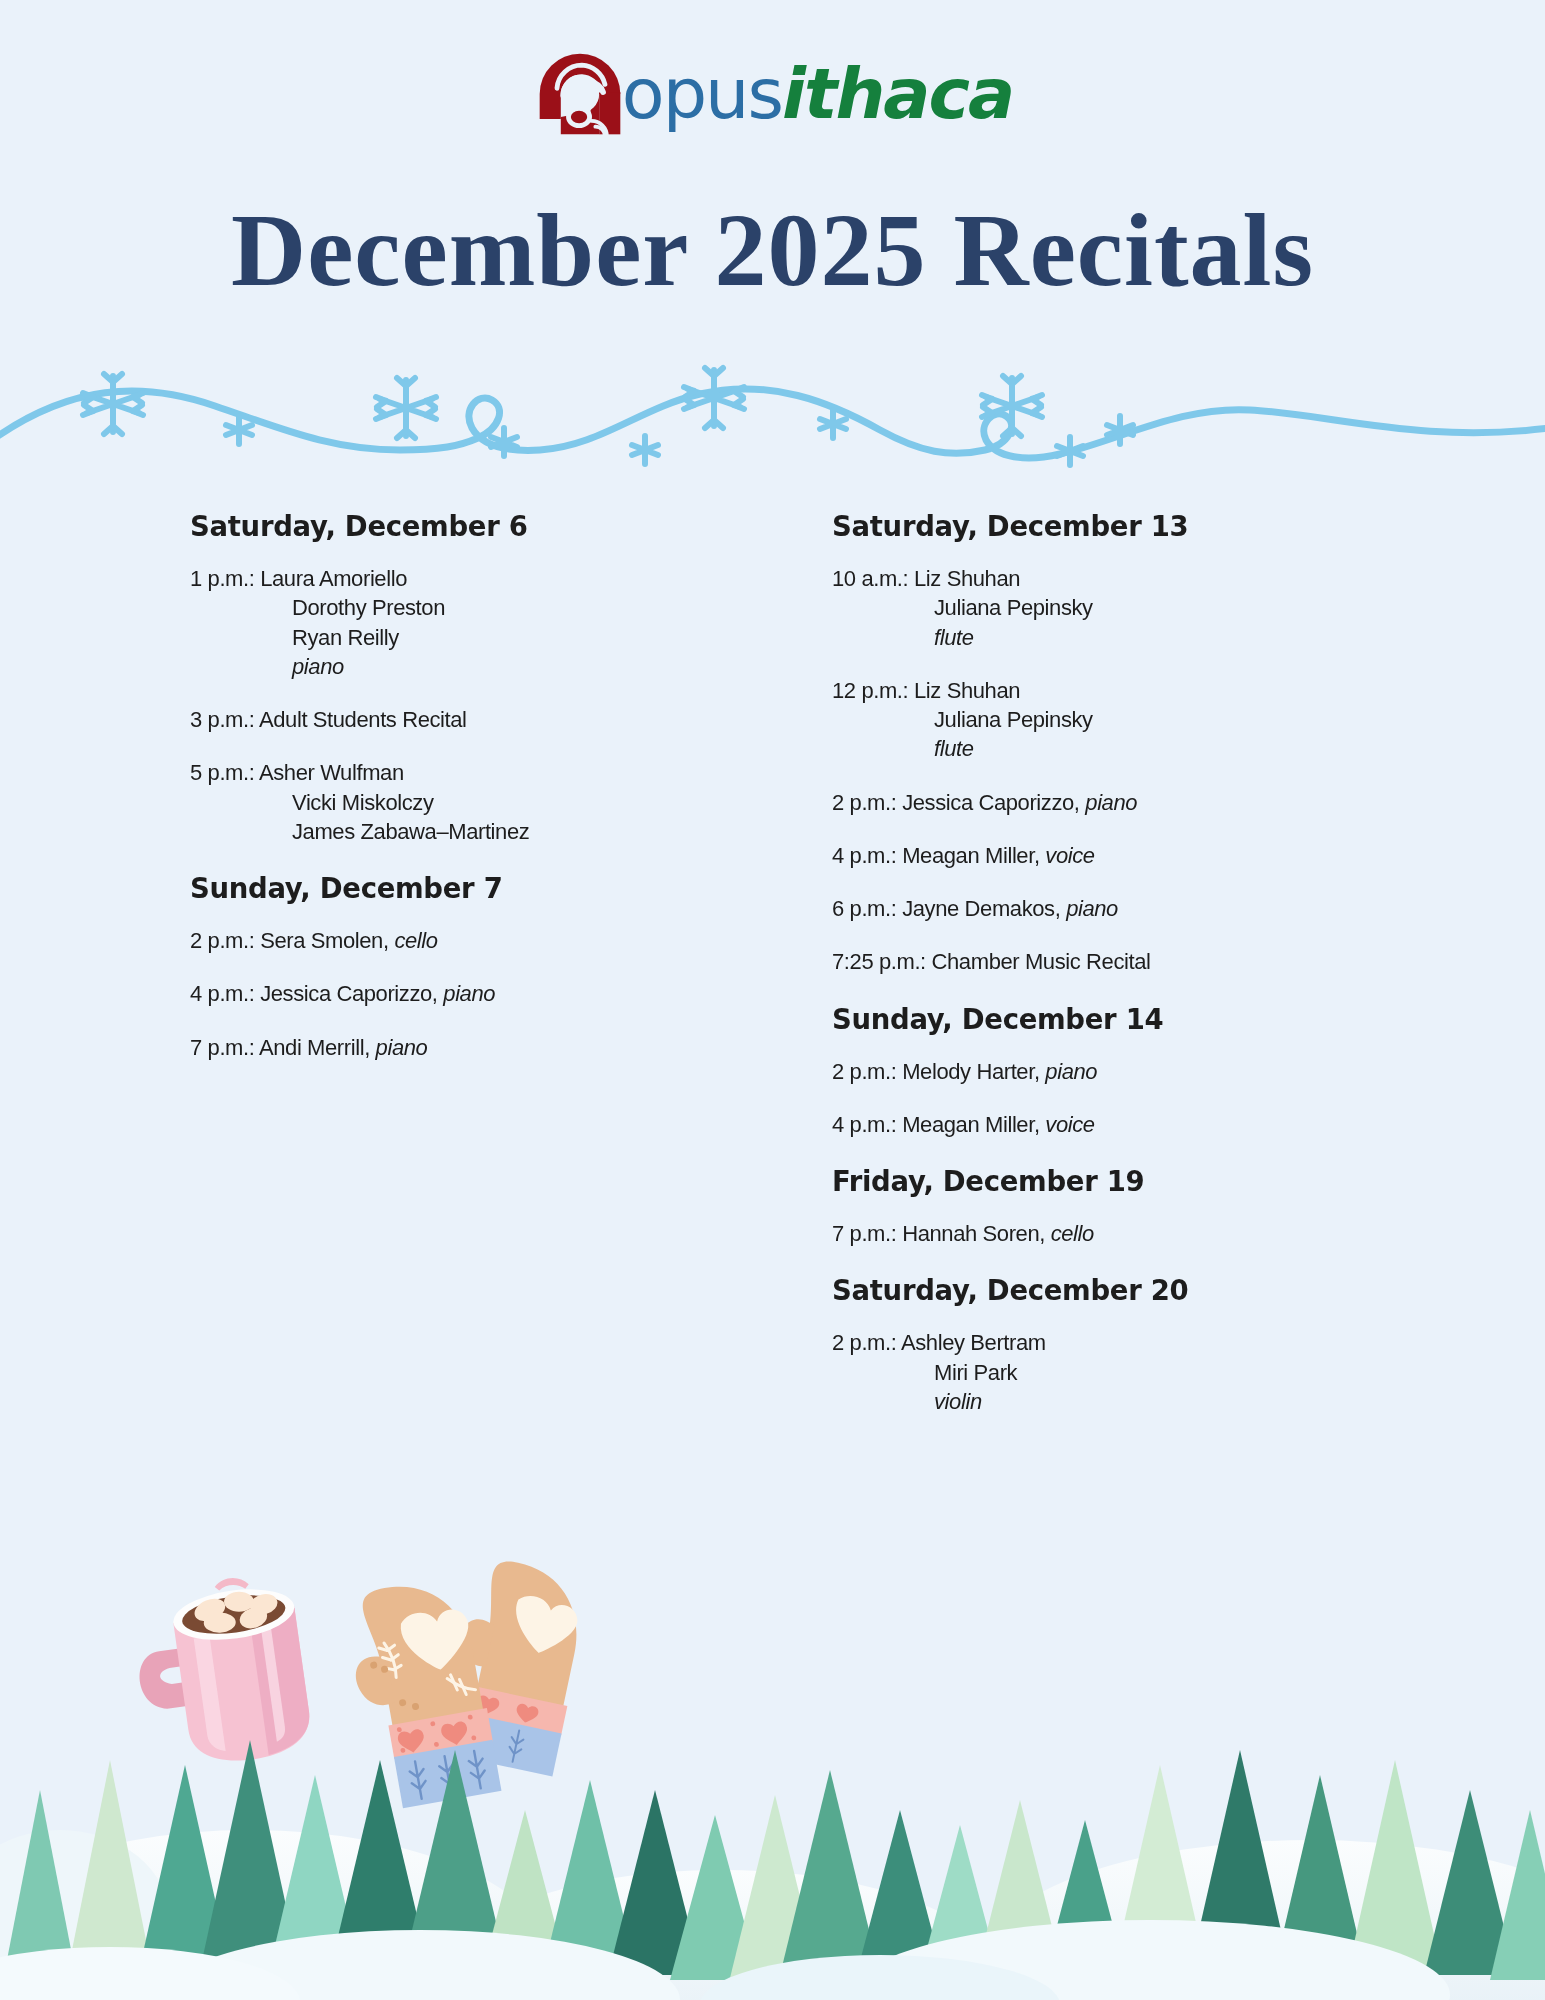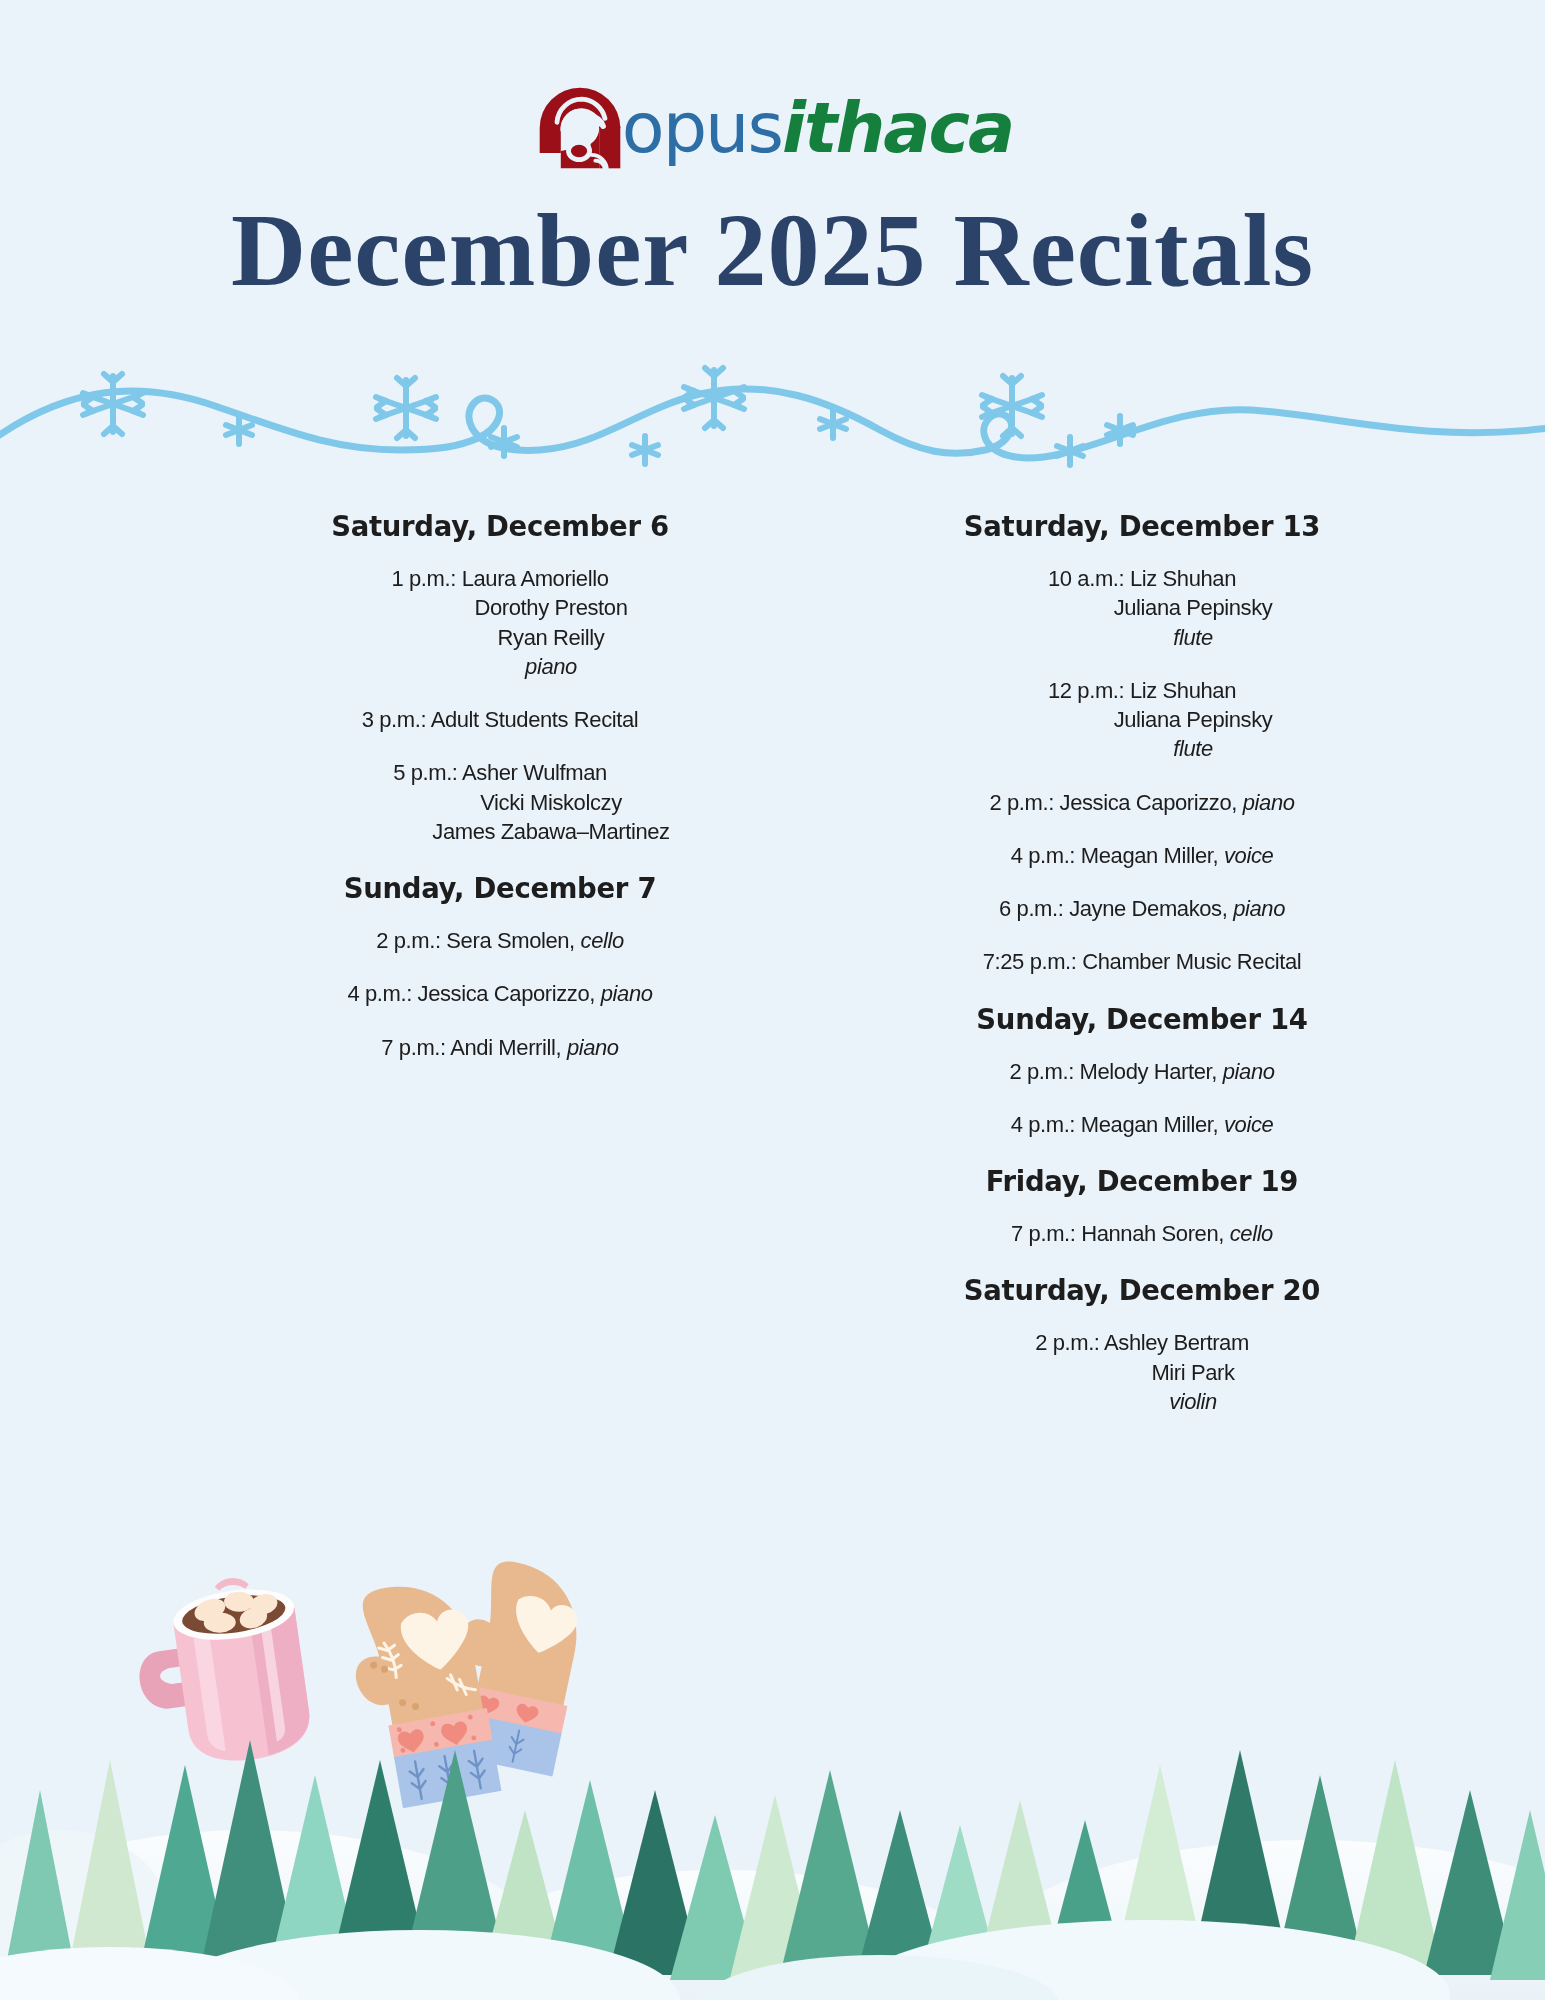--- a/index.html
+++ b/index.html
@@ -5,21 +5,21 @@
   html,body{margin:0;padding:0;}
   body{
     width:1545px;height:2000px;
     background:#eaf2fa;
     font-family:"Liberation Sans", sans-serif;
     overflow:hidden;
     position:relative;
   }
   
   .logo-wrap{
-    position:absolute;top:80px;left:0;width:1545px;
+    position:absolute;top:46px;left:0;width:1545px;
     display:flex;justify-content:center;align-items:center;
   }
   .logo-inner{display:flex;align-items:center;}
   .logo-mark{width:96px;height:96px;display:block;margin-right:-6px;}
   .logo-text{
     font-family:"DejaVu Sans", sans-serif;
     font-size:70px;line-height:1;letter-spacing:-2px;
     display:flex;align-items:baseline;
   }
   .logo-opus{color:#2c6ea5;font-weight:400;}
@@ -44,21 +44,21 @@
 
   
   .columns{
     position:absolute;top:510px;left:0;width:1545px;
     display:flex;
   }
   .col{width:620px;}
   .col-left{margin-left:190px;}
   .col-right{margin-left:22px;}
 
-  .day-block{margin-bottom:10px;text-align:center;}
+  .day-block{margin-bottom:10px;}
   .day-head{
     font-family:"DejaVu Sans", sans-serif;
     font-weight:700;
     font-size:27.5px;
     color:#1d1d1d;
     letter-spacing:-0.3px;
     margin-bottom:22px;
     margin-top:26px;
   }
   .day-block:first-child .day-head{margin-top:0;}

